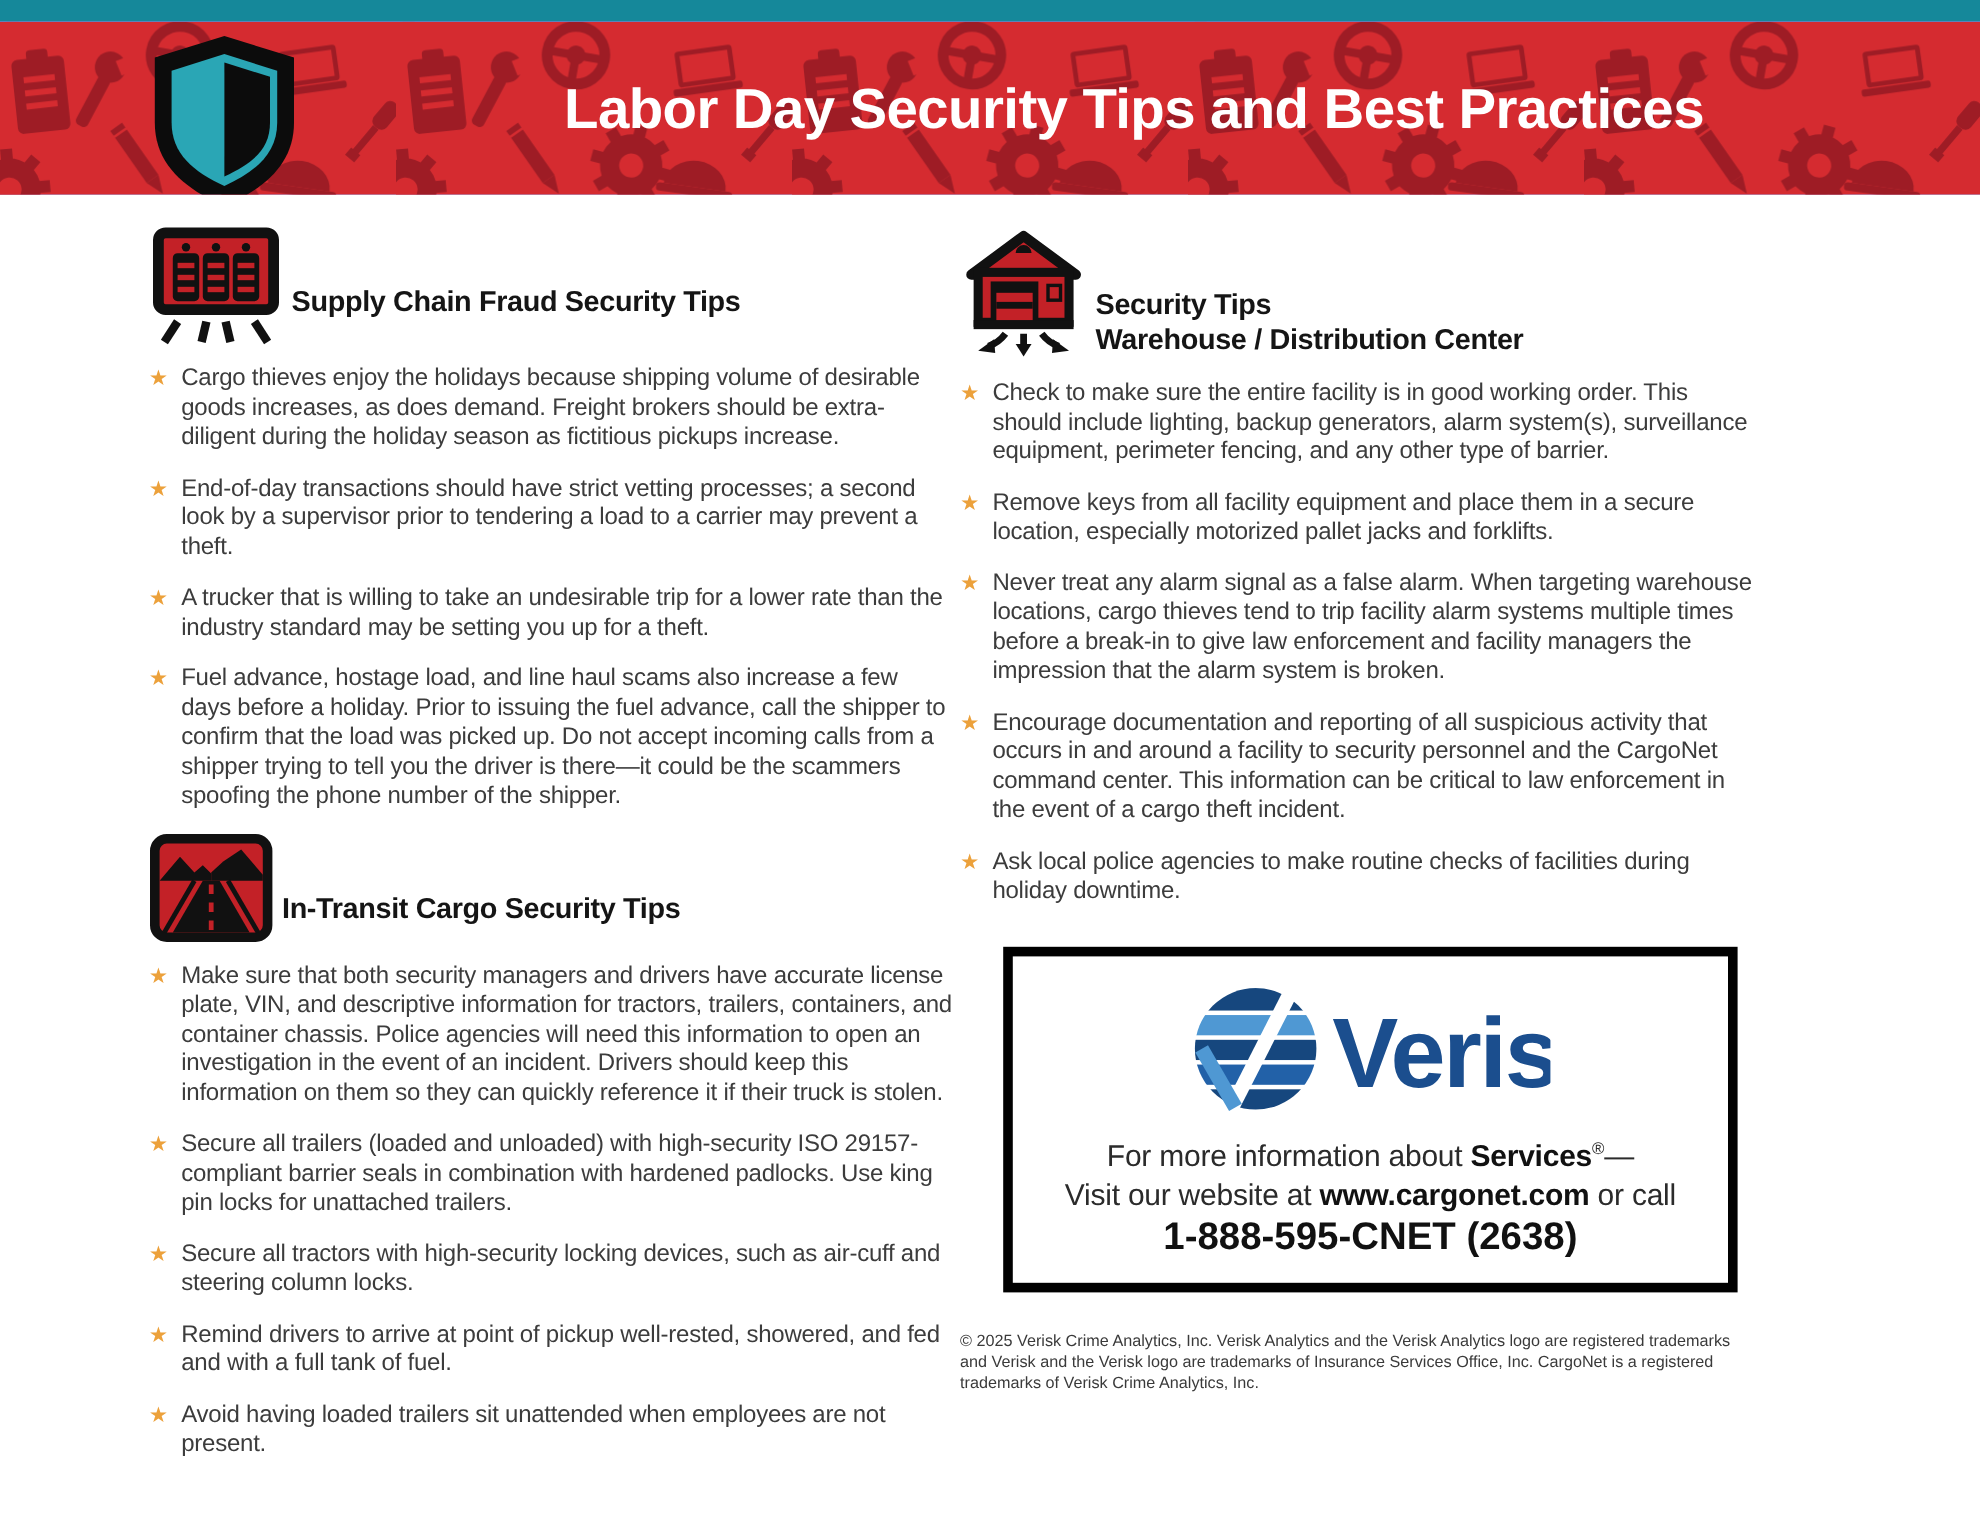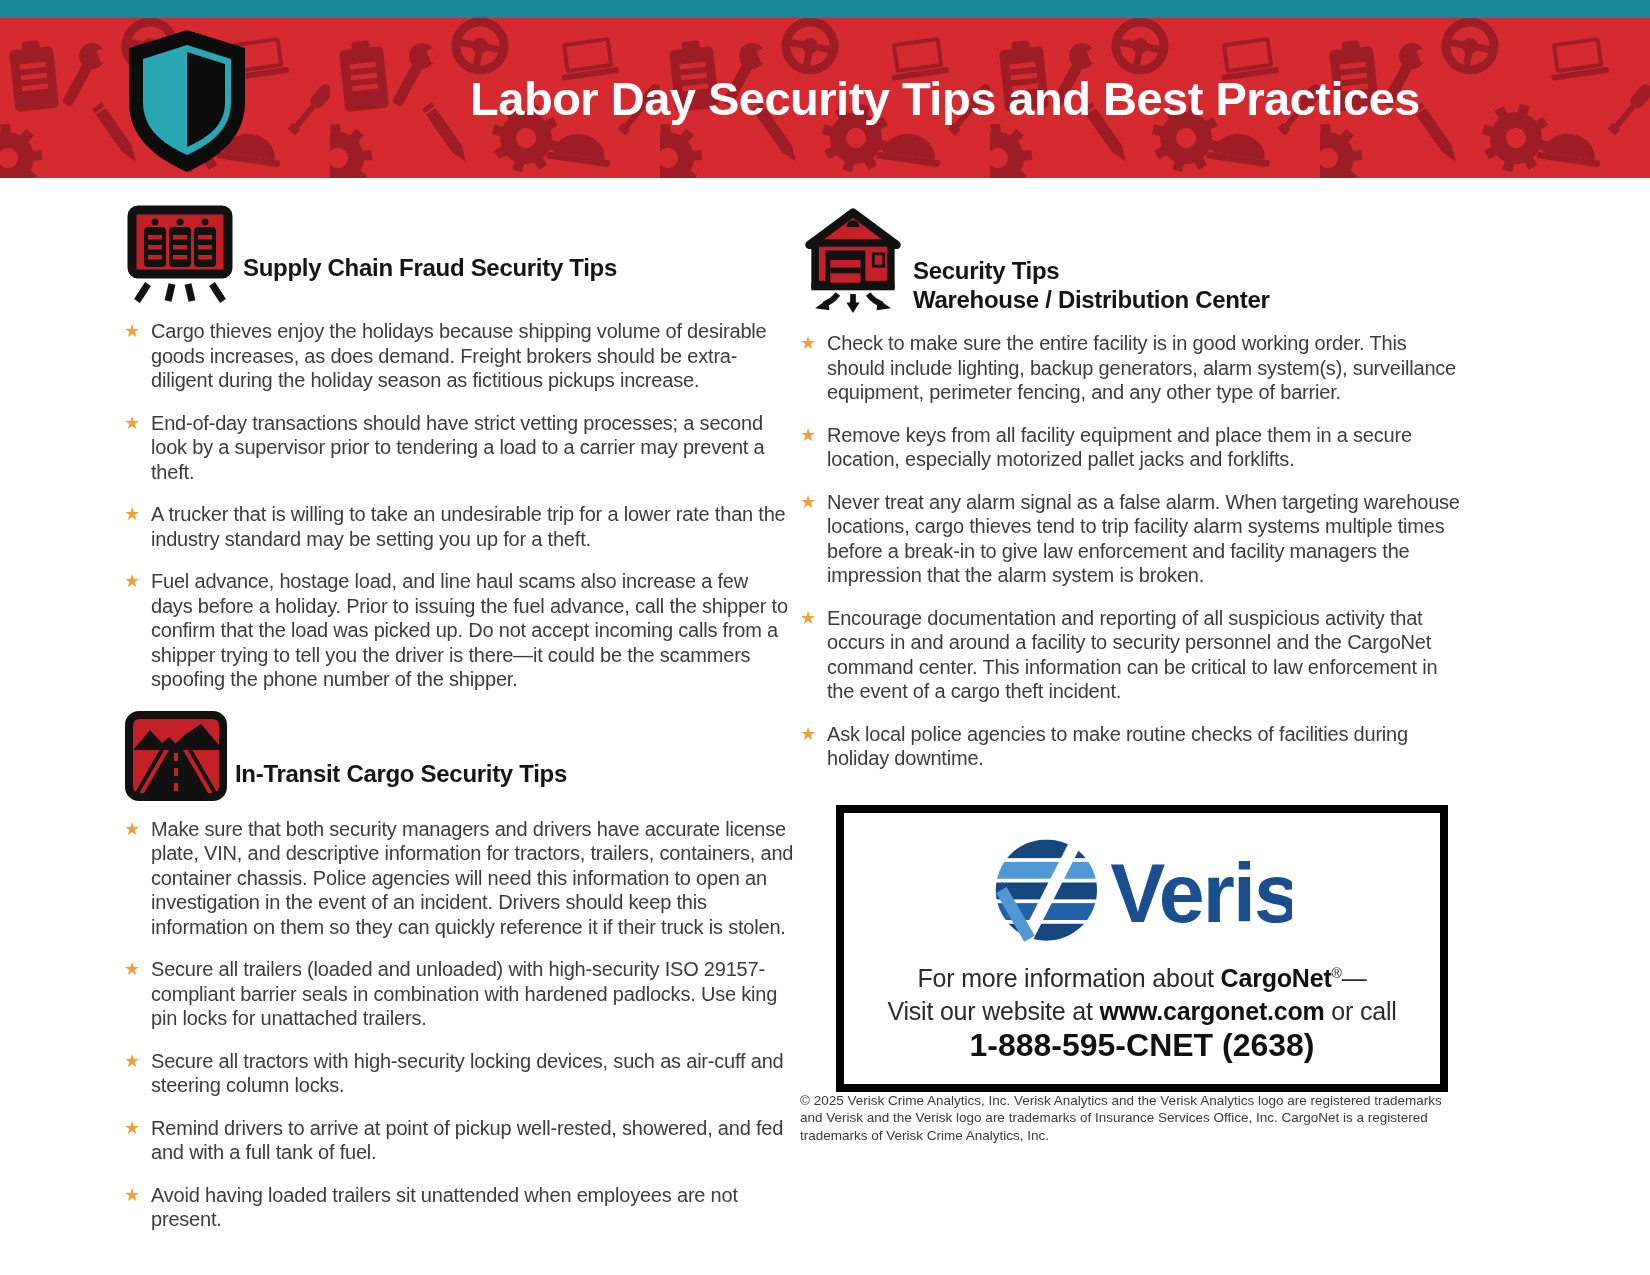--- a/index.html
+++ b/index.html
@@ -2,21 +2,21 @@
 <html><head>
 <meta charset="utf-8">
 <style>
   html,body{margin:0;padding:0;background:#ffffff;}
   .page{
     position:relative;width:1650px;height:1275px;background:#ffffff;overflow:hidden;
     font-family:"Liberation Sans","DejaVu Sans",sans-serif;
   }
   
   .topbar{height:18px;background:#15889A;}
-  .banner{position:relative;height:160px;background:#1d4ed8;overflow:hidden;}
+  .banner{position:relative;height:144px;background:#1d4ed8;overflow:hidden;}
   .banner-pattern{position:absolute;left:0;top:0;}
   .shield{position:absolute;left:112px;top:8px;}
   .banner-title{
     position:absolute;left:300px;right:60px;top:50%;transform:translateY(-50%);
     text-align:center;color:#ffffff;font-size:47px;font-weight:bold;letter-spacing:-0.5px;
     white-space:nowrap;
   }
   
   .content{display:flex;padding:26px 40px 0 124px;gap:6px;}
   .col-left{width:670px;flex:none;}
@@ -39,21 +39,21 @@
     margin:34px 0 0 36px;width:568px;border:8px solid #000000;
     padding:18px 14px 22px;text-align:center;
   }
   .verisk-logo{display:block;margin:0 auto 8px;}
   .ib-line{font-size:25px;line-height:33px;color:#2B2B2B;letter-spacing:-0.2px;}
   .ib-line b{color:#111111;}
   .ib-line sup{font-size:14px;}
   .ib-phone{font-size:32px;line-height:34px;font-weight:bold;color:#111111;}
   
   .copyright{
-    margin-top:0;width:648px;font-size:13.5px;line-height:17.5px;color:#3A3A3A;
+    margin-top:32px;width:648px;font-size:13.5px;line-height:17.5px;color:#3A3A3A;
   }
 </style>
 </head>
 <body>
 
 <div class="page">
 
   <div class="topbar"></div>
 
   <div class="banner">
@@ -286,21 +286,21 @@
             <rect x="2" y="6" width="112" height="20" fill="#16477E"></rect>
             <rect x="2" y="30" width="112" height="18" fill="#4F98D3"></rect>
             <rect x="2" y="52" width="112" height="18" fill="#16477E"></rect>
             <rect x="2" y="74" width="112" height="18" fill="#2261A8"></rect>
             <rect x="2" y="96" width="112" height="20" fill="#16477E"></rect>
           </g>
           <line x1="36" y1="114" x2="92" y2="4" stroke="#ffffff" stroke-width="13"></line>
           <line x1="10" y1="60" x2="40" y2="112" stroke="#4F98D3" stroke-width="13"></line>
           <text x="126" y="94" font-size="88" font-weight="bold" letter-spacing="-2" fill="#1B4E8E" font-family="Liberation Sans, DejaVu Sans, sans-serif">Verisk</text>
         </svg>
-        <div class="ib-line"><span>For more information about </span><b>CargoNet</b><sup>®</sup><span>—</span></div>
+        <div class="ib-line"><span>For more information about </span><b>Services</b><sup>®</sup><span>—</span></div>
         <div class="ib-line"><span>Visit our website at </span><b>www.cargonet.com</b><span> or call</span></div>
         <div class="ib-phone">1-888-595-CNET (2638)</div>
       </div>
 
       <div class="copyright">© 2025 Verisk Crime Analytics, Inc. Verisk Analytics and the Verisk Analytics logo are registered trademarks and Verisk and the Verisk logo are trademarks of Insurance Services Office, Inc. CargoNet is a registered trademarks of Verisk Crime Analytics, Inc.</div>
     </div>
   </div>
 </div>
 
 </body></html>

